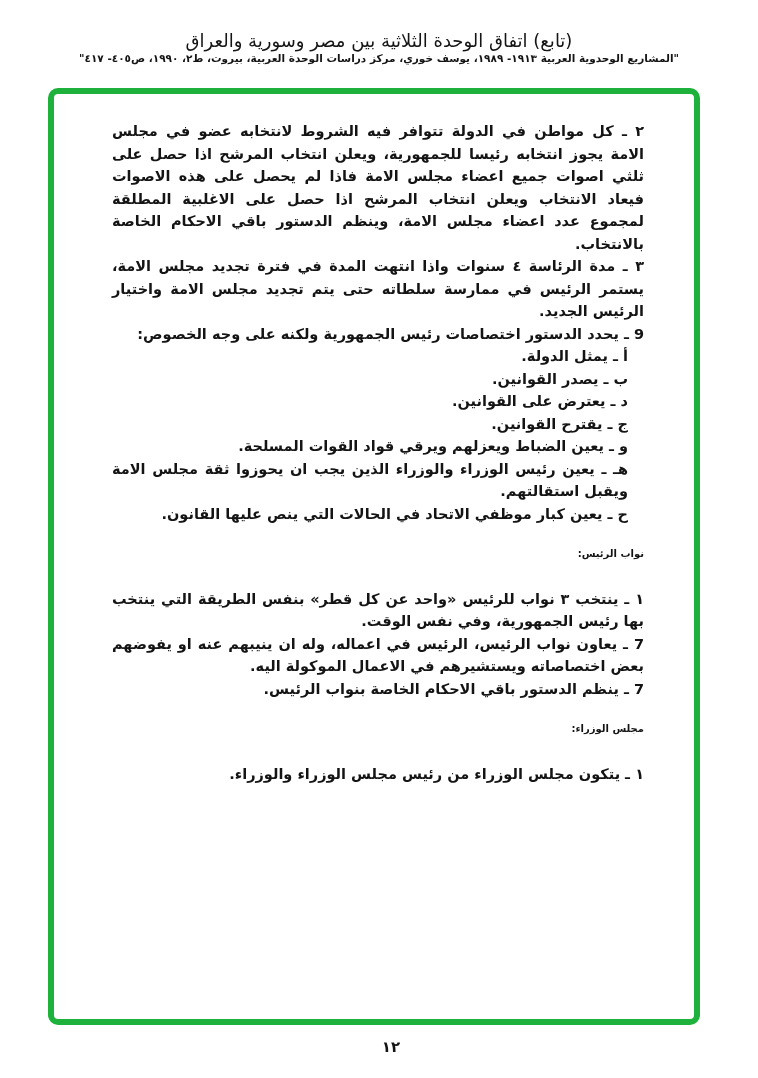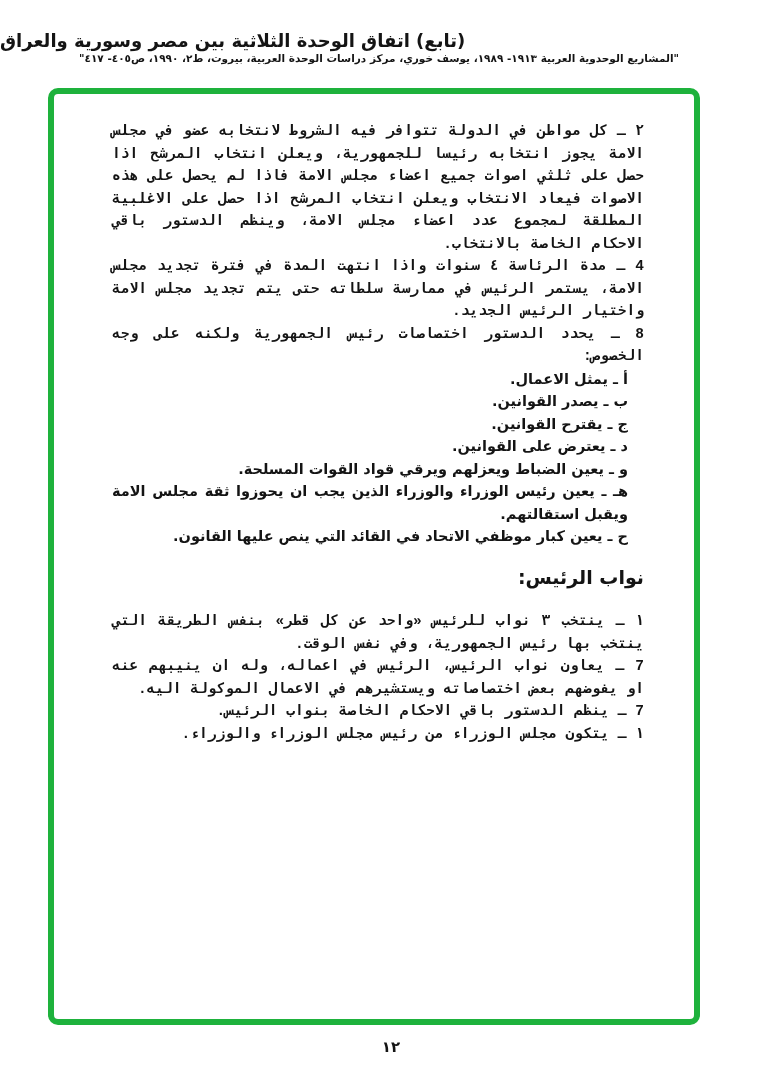--- a/index.html
+++ b/index.html
@@ -15,23 +15,23 @@
     font-family: "DejaVu Sans", sans-serif;
     color: #141414;
     overflow: hidden;
   }
   .doc-title {
     position: absolute;
     top: 18px;
     left: 0;
     width: 100%;
     direction: rtl;
-    text-align: left;
+    text-align: center;
     font-size: 18px;
-    font-weight: bold;
+    font-weight: normal;
     letter-spacing: 0;
   }
   .doc-citation {
     position: absolute;
     top: 52px;
     left: 0;
     width: 100%;
     direction: rtl;
     text-align: center;
     font-size: 10.5px;
@@ -52,25 +52,25 @@
     direction: rtl;
     padding: 26px 50px 0 58px;
     font-size: 14.5px;
     font-weight: bold;
     line-height: 22.5px;
   }
   .blk {
     margin: 0;
     text-align: justify;
   }
-  .blk.item { padding-right: 0; font-family: Liberation Mono, monospace; }
+  .blk.item { padding-right: 0; }
   .blk.sub { padding-right: 16px; }
   .blk.subwide { padding-right: 16px; }
   .blk.heading {
-    font-size: 19px;
+    font-size: 10px;
     margin: 18px 0 22px 0;
     text-align: right;
   }
   .page-number {
     position: absolute;
     top: 1038px;
     left: 12px;
     width: 100%;
     text-align: center;
     direction: rtl;
@@ -85,32 +85,33 @@
 <div class="page">
 
   <h1 class="doc-title">(تابع) اتفاق الوحدة الثلاثية بين مصر وسورية والعراق</h1>
 
   <div class="doc-citation">"المشاريع الوحدوية العربية ١٩١٣- ١٩٨٩، يوسف خوري، مركز دراسات الوحدة العربية، بيروت، ط٢، ١٩٩٠، ص٤٠٥- ٤١٧"</div>
 
   <div class="green-box" style="border-color: rgb(30, 178, 60);">
     <div class="text-col">
 
     <p class="blk item">٢ ـ كل مواطن في الدولة تتوافر فيه الشروط لانتخابه عضو في مجلس الامة يجوز انتخابه رئيسا للجمهورية، ويعلن انتخاب المرشح اذا حصل على ثلثي اصوات جميع اعضاء مجلس الامة فاذا لم يحصل على هذه الاصوات فيعاد الانتخاب ويعلن انتخاب المرشح اذا حصل على الاغلبية المطلقة لمجموع عدد اعضاء مجلس الامة، وينظم الدستور باقي الاحكام الخاصة بالانتخاب.</p>
-        <p class="blk item">4 ـ مدة الرئاسة ٤ سنوات واذا انتهت المدة في فترة تجديد مجلس الامة، يستمر الرئيس في ممارسة سلطاته حتى يتم تجديد مجلس الامة واختيار الرئيس الجديد.</p>
-        <p class="blk item">8 ـ يحدد الدستور اختصاصات رئيس الجمهورية ولكنه على وجه الخصوص:</p>
-        <p class="blk sub">أ ـ يمثل الاعمال.</p>
+        <p class="blk item">٣ ـ مدة الرئاسة ٤ سنوات واذا انتهت المدة في فترة تجديد مجلس الامة، يستمر الرئيس في ممارسة سلطاته حتى يتم تجديد مجلس الامة واختيار الرئيس الجديد.</p>
+        <p class="blk item">9 ـ يحدد الدستور اختصاصات رئيس الجمهورية ولكنه على وجه الخصوص:</p>
+        <p class="blk sub">أ ـ يمثل الدولة.</p>
         <p class="blk sub">ب ـ يصدر القوانين.</p>
+        <p class="blk sub">د ـ يعترض على القوانين.</p>
         <p class="blk sub">ج ـ يقترح القوانين.</p>
-        <p class="blk sub">د ـ يعترض على القوانين.</p>
         <p class="blk sub">و ـ يعين الضباط ويعزلهم ويرقي قواد القوات المسلحة.</p>
         <p class="blk subwide">هـ ـ يعين رئيس الوزراء والوزراء الذين يجب ان يحوزوا ثقة مجلس الامة ويقبل استقالتهم.</p>
-        <p class="blk subwide">ح ـ يعين كبار موظفي الاتحاد في القائد التي ينص عليها القانون.</p>
+        <p class="blk subwide">ح ـ يعين كبار موظفي الاتحاد في الحالات التي ينص عليها القانون.</p>
         <p class="blk heading">نواب الرئيس:</p>
         <p class="blk item">١ ـ ينتخب ٣ نواب للرئيس «واحد عن كل قطر» بنفس الطريقة التي ينتخب بها رئيس الجمهورية، وفي نفس الوقت.</p>
         <p class="blk item">7 ـ يعاون نواب الرئيس، الرئيس في اعماله، وله ان ينيبهم عنه او يفوضهم بعض اختصاصاته ويستشيرهم في الاعمال الموكولة اليه.</p>
         <p class="blk item">7 ـ ينظم الدستور باقي الاحكام الخاصة بنواب الرئيس.</p>
+        <p class="blk heading">مجلس الوزراء:</p>
         <p class="blk item">١ ـ يتكون مجلس الوزراء من رئيس مجلس الوزراء والوزراء.</p>
       </div>
   </div>
 
   <div class="page-number">١٢</div>
 
 </div>
 
 </body></html>

